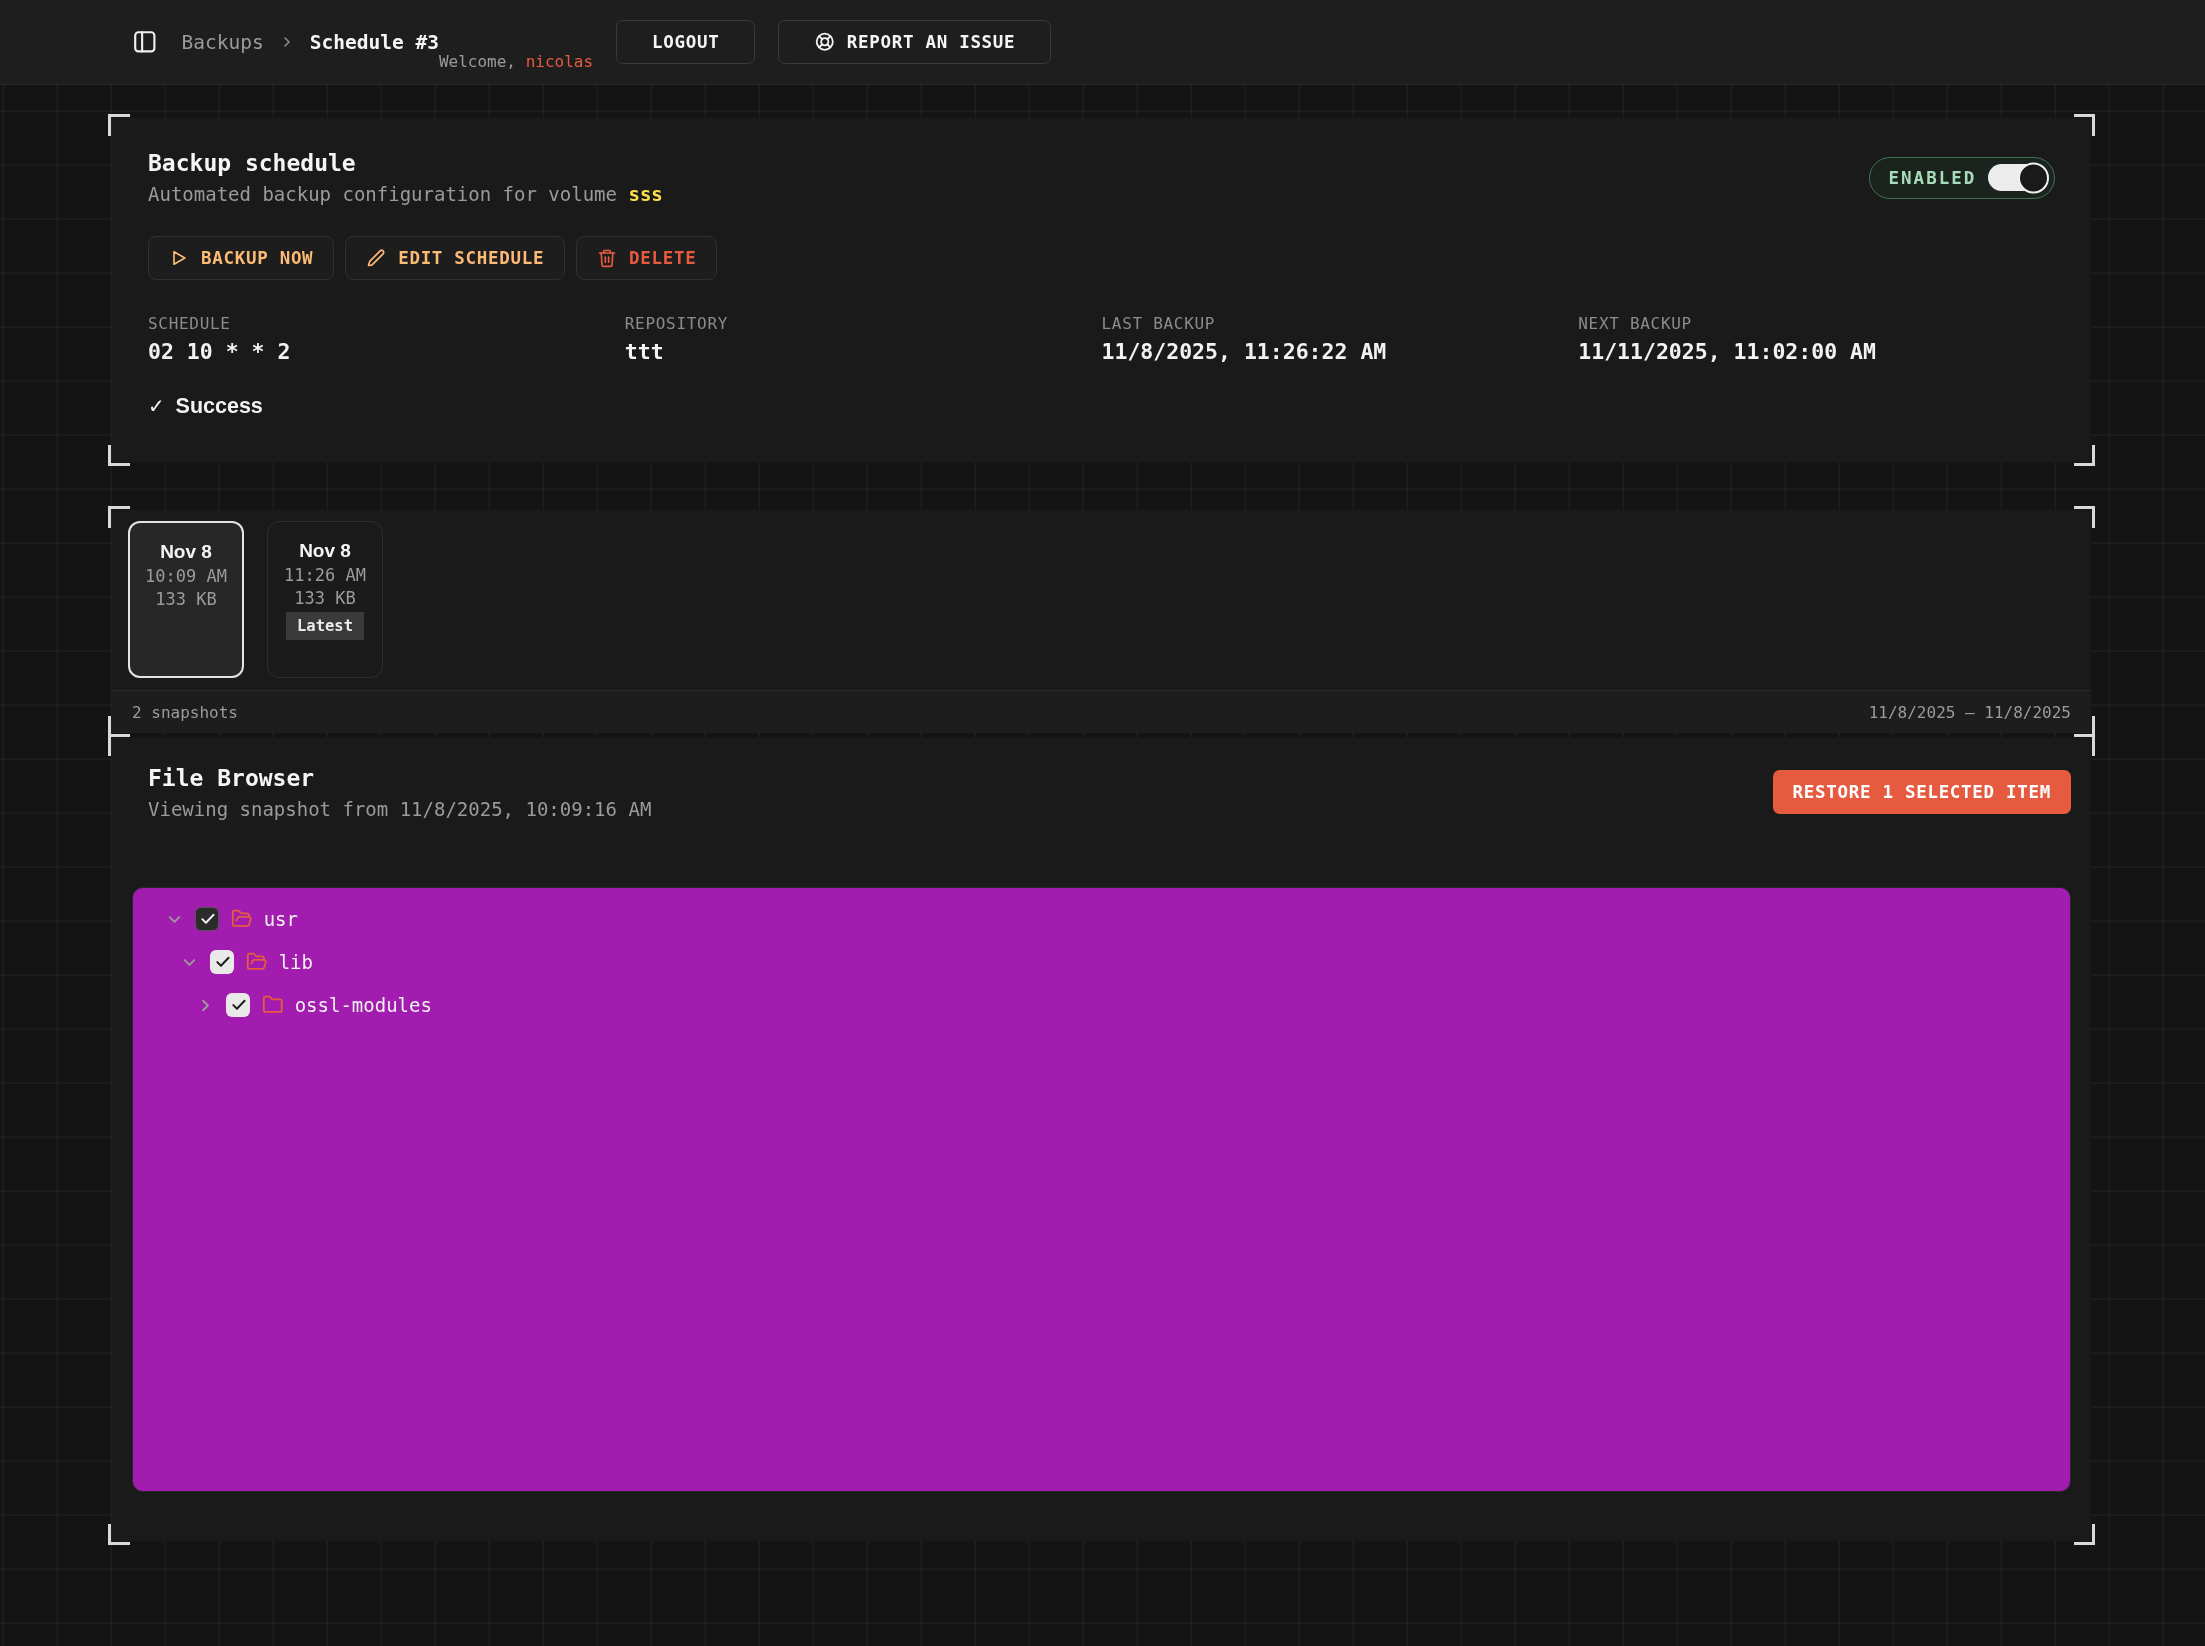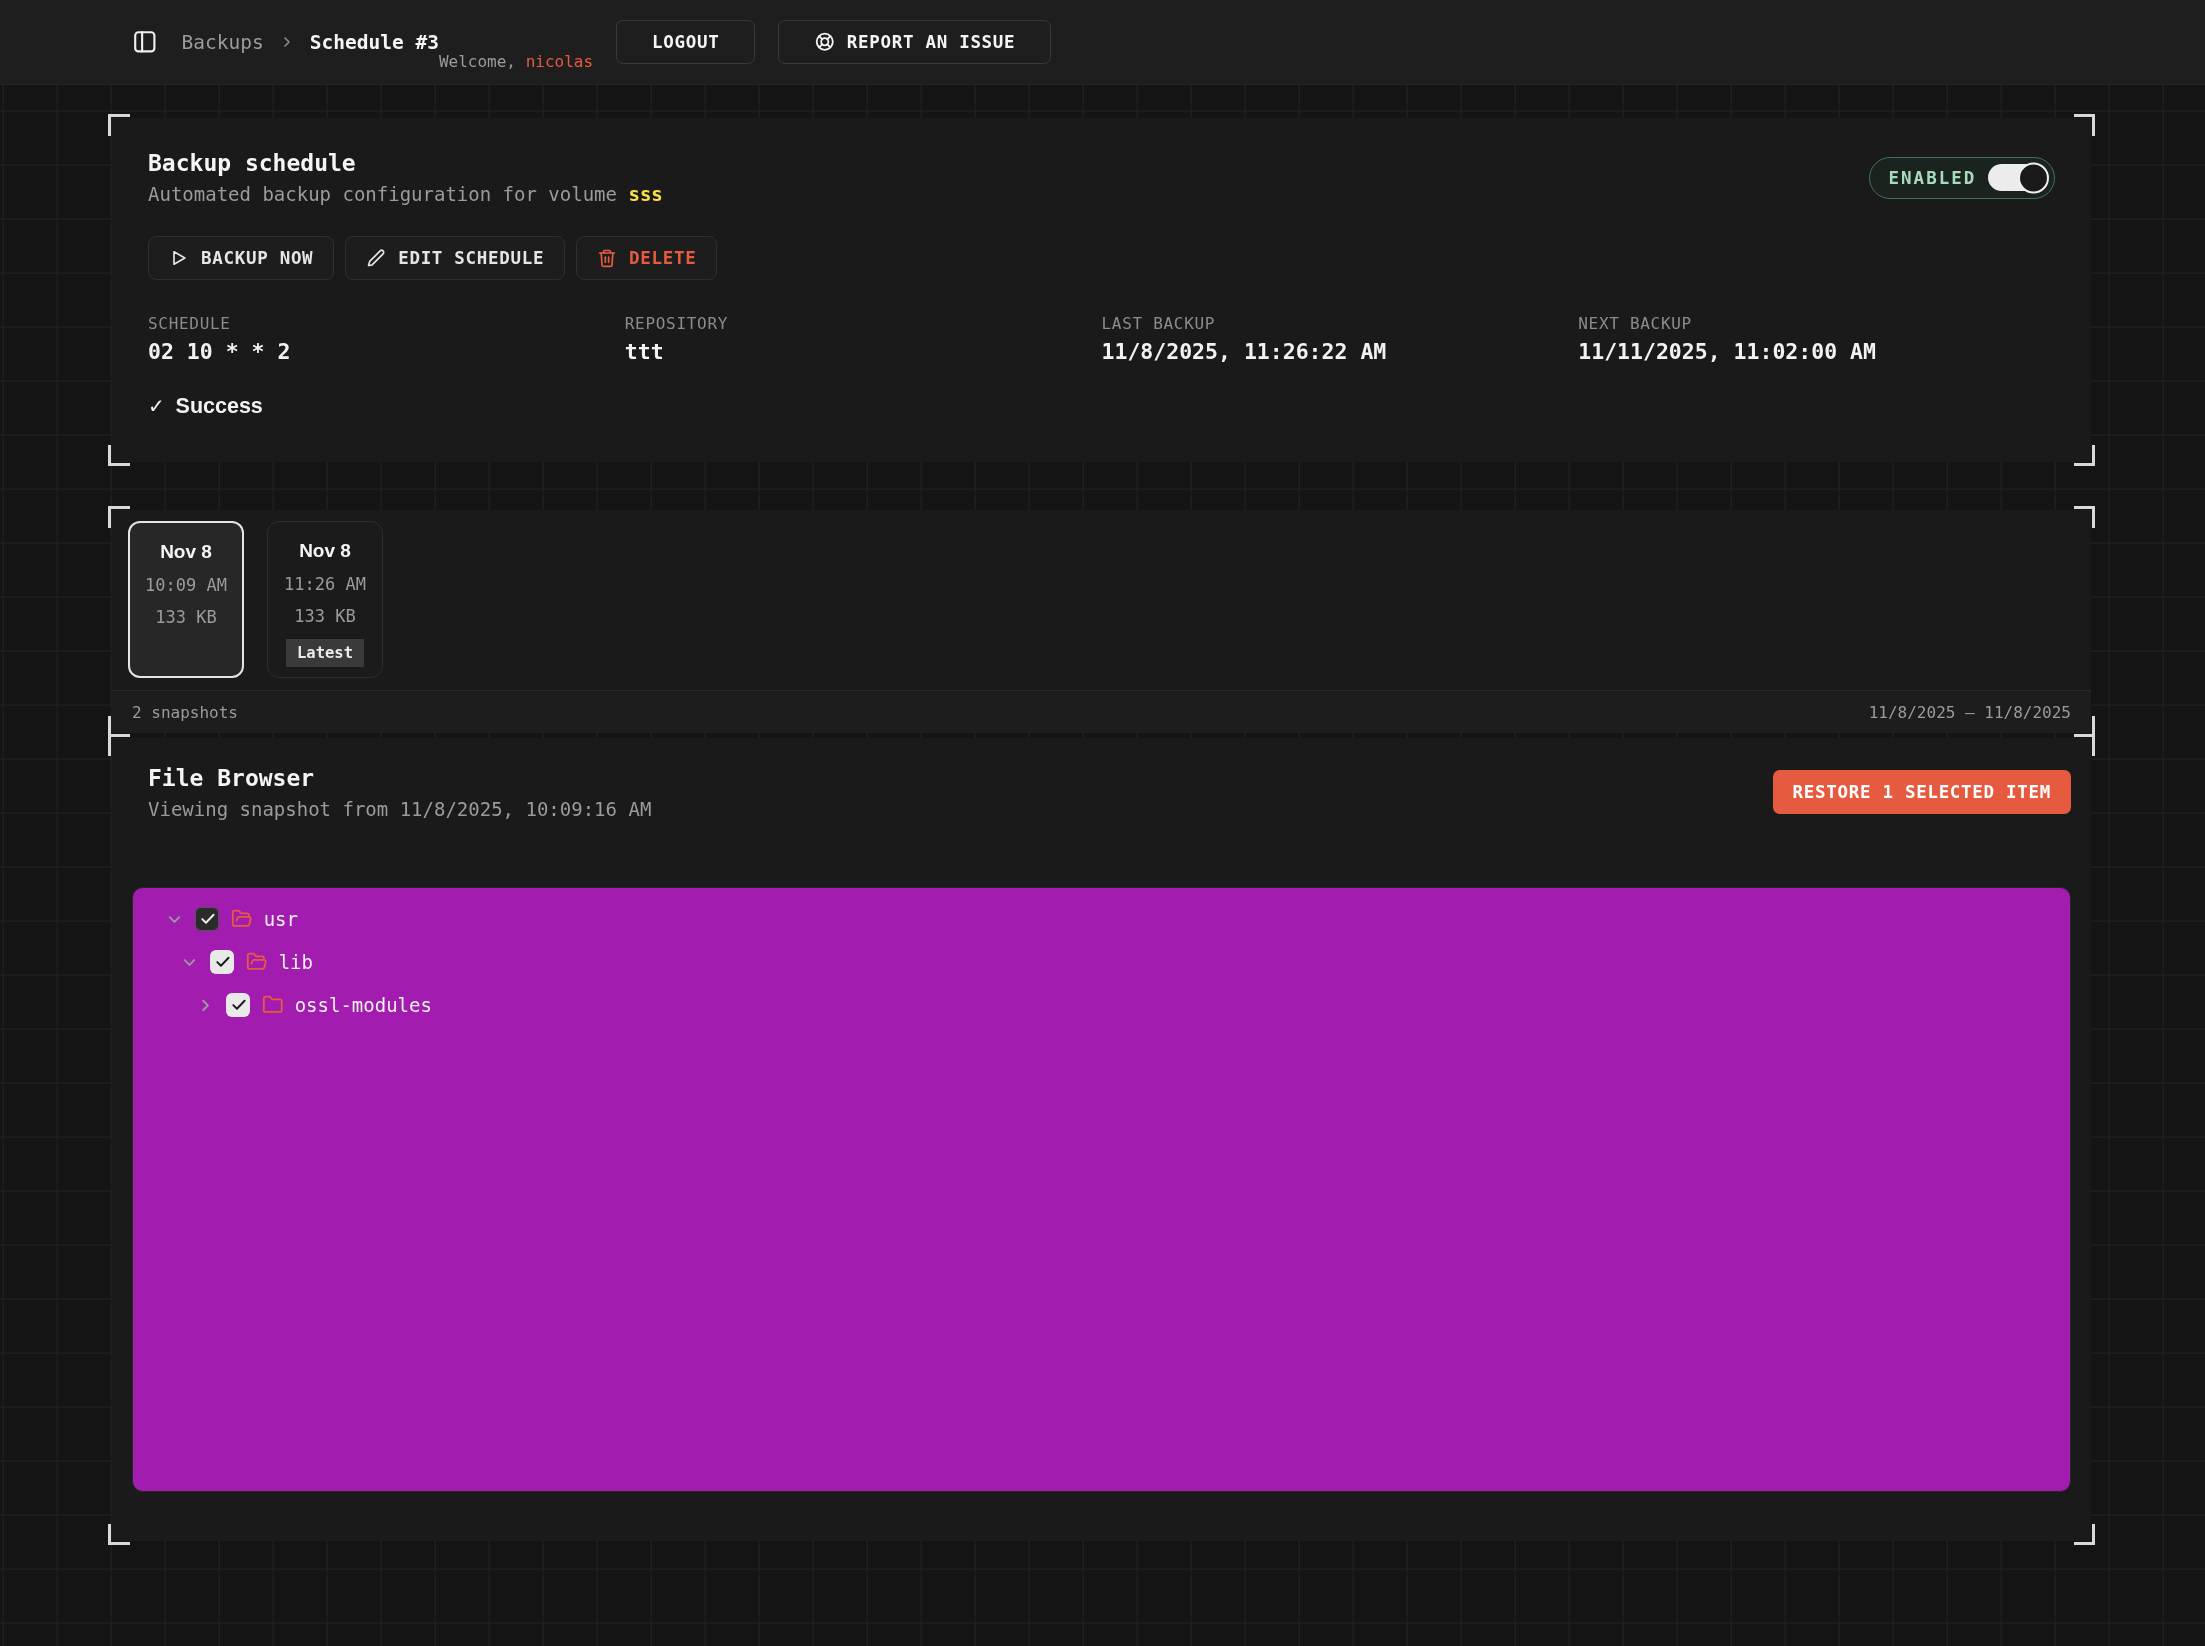--- a/index.html
+++ b/index.html
@@ -69,42 +69,42 @@
   .enabled-pill .pill-label { color:#a7dcba; font-size:17.5px; font-weight:bold; letter-spacing:2px; }
   .switch { position:relative; width:59px; height:27px; background:#ececec; border-radius:13.5px; display:block; }
   .switch .knob {
     position:absolute; right:-1.3px; top:50%; transform:translateY(-50%);
     width:31px; height:31px; border-radius:50%; background:#1a1a1a; border:2px solid #f0f0f0;
   }
 
   .actions { display:flex; gap:10.8px; margin-top:29px; }
   .action-btn {
     height:44px; border:1.3px solid #303030; border-radius:8px; background:#1d1d1d;
-    color:#e5e5e5; font-family:"DejaVu Sans Mono", monospace; font-weight:bold;
+    color:#fdba74; font-family:"DejaVu Sans Mono", monospace; font-weight:bold;
     font-size:17.5px; letter-spacing:0.7px; padding:0 20px;
     display:flex; align-items:center; gap:12px; cursor:pointer;
   }
   .action-btn.danger { color:#e65b40; }
 
   .info-grid { display:grid; grid-template-columns:repeat(4,1fr); margin-top:34px; }
   .field-label { font-size:16px; color:#8c8c8c; letter-spacing:0.7px; }
   .field-value { font-size:21.5px; font-weight:bold; color:#f2f2f2; margin-top:5.4px; }
   .status-block { margin-top:30px; }
   .status-value { display:flex; align-items:center; gap:10.8px; margin-top:5.4px;
                   font-size:21.5px; font-weight:bold; color:#f2f2f2; }
   .status-check { font-size:20px; font-weight:normal; }
 
   
   .snapshots-panel { top:510px; height:223px; }
   .cards-row { display:flex; gap:23px; padding:11.4px 16px; }
   .snap-card {
     min-width:116px; height:157px; border-radius:12px;
     border:1.3px solid #2e2e2e; background:#1b1b1b;
     display:flex; flex-direction:column; align-items:center;
-    padding:17.5px 15px; gap:12px; cursor:pointer;
+    padding:17.5px 15px; gap:3px; cursor:pointer;
   }
   .snap-card.selected { border:2px solid #e4e4e4; background:#272727; }
   .snap-date { font-size:19px; font-weight:bold; color:#f5f5f5; }
   .snap-meta { font-size:17px; color:#9b9b9b; }
   .latest-badge {
     margin-top:1.3px; background:#3a3a3a; color:#ececec; border-radius:0;
     font-size:15.5px; font-weight:bold; padding:4.7px 10.8px;
   }
   .snap-footer {
     position:absolute; left:0; right:0; bottom:0; height:43px;

